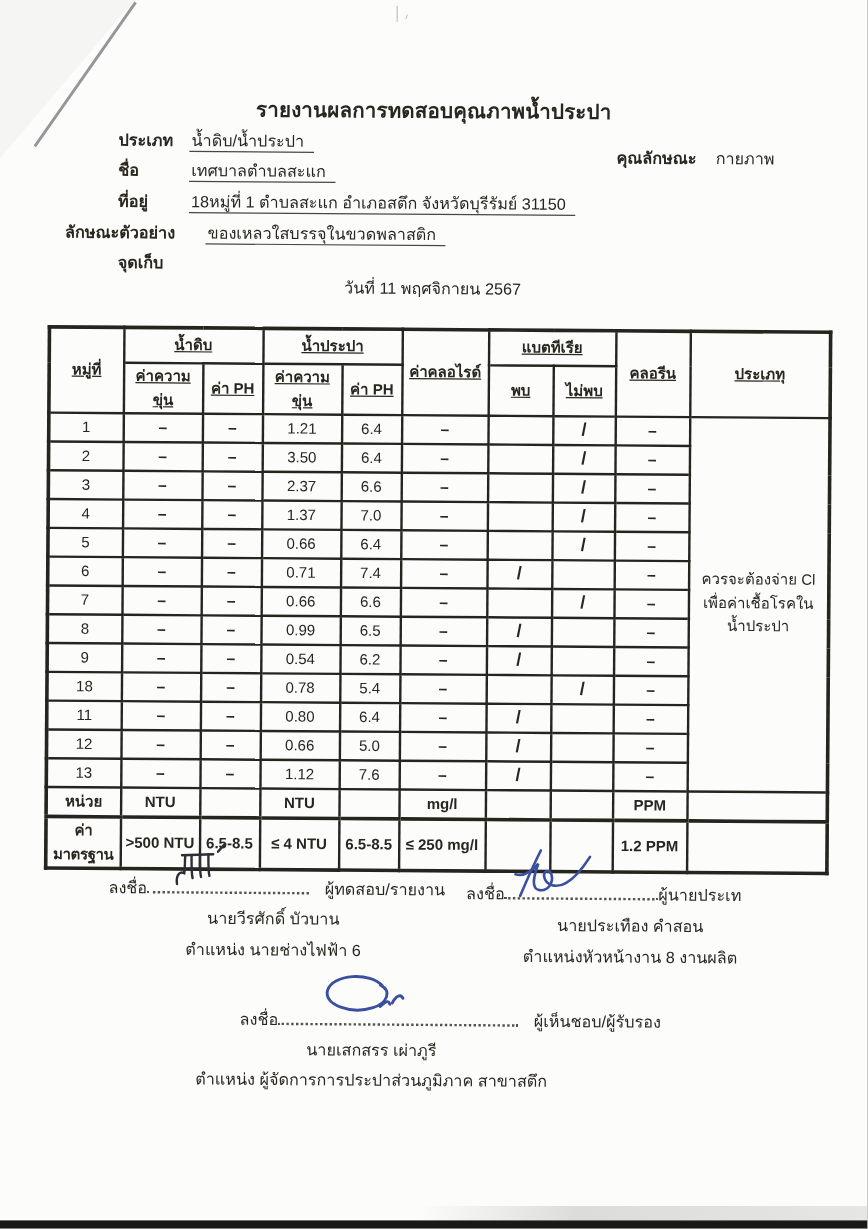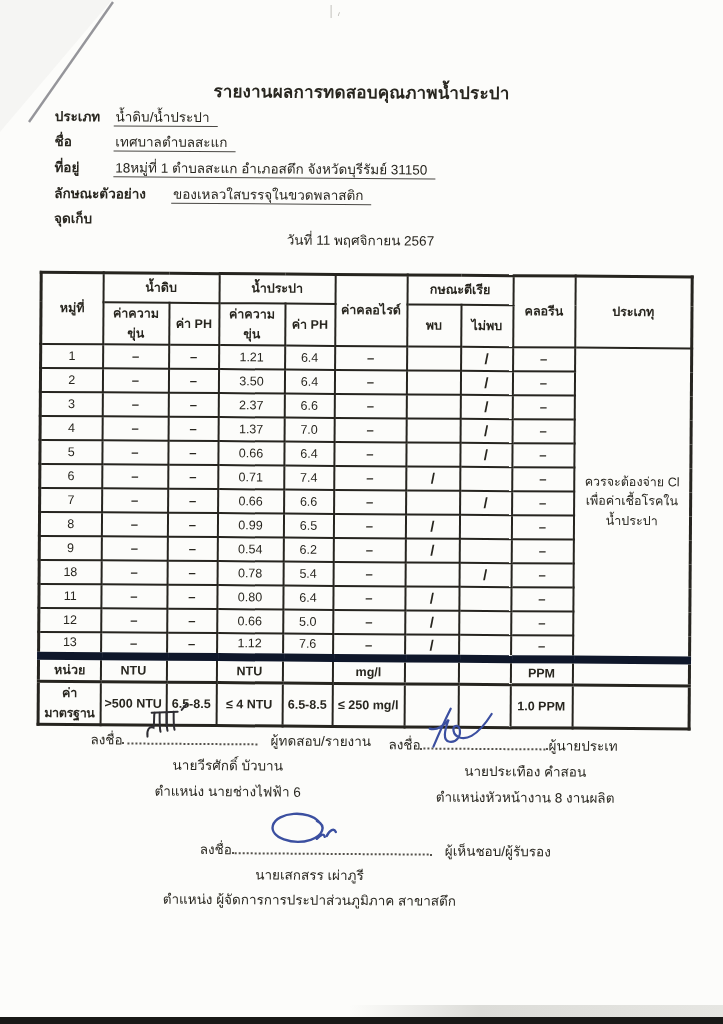--- a/index.html
+++ b/index.html
@@ -8,41 +8,41 @@
     background:#fcfcfa;overflow:hidden;
     font-family:"Liberation Sans",sans-serif;color:#28261f;
   }
   .content{position:absolute;inset:0;transform:rotate(0.4deg);transform-origin:60px 90px;}
 
   
   .doc-title{position:absolute;top:76px;left:0;right:0;text-align:center;
     font-size:17px;font-weight:700;letter-spacing:.2px;}
   .hline{position:absolute;left:55px;font-size:13.5px;white-space:nowrap;}
   .hline .lab{display:inline-block;font-weight:700;}
-  .lab-w1{width:55px;} .lab-w2{width:113px;}
+  .lab-w1{width:55px;margin-left:44px;} .lab-w2{width:113px;}
   .hline .val{border-bottom:1.2px solid #4a4844;padding:0 8px 1px 2px;}
   .attr{position:absolute;top:117px;left:514px;font-size:13.5px;}
   .attr .lab{font-weight:700;margin-right:16px;}
   .date-line{position:absolute;top:227px;left:0;right:0;text-align:center;font-size:13.5px;}
 
   
   .tbl-wrap{position:absolute;top:271px;left:41px;}
   table{border-collapse:collapse;table-layout:fixed;width:651px;border:3px solid #26241f;}
   th,td{border:2px solid #26241f;text-align:center;vertical-align:middle;
     padding:0 1px;overflow:hidden;}
-  thead th{font-size:12.5px;font-weight:700;}
+  thead th{font-size:12.5px;font-weight:700;text-decoration:underline;}
   thead tr{height:29px;}
   tbody tr{height:24px;}
   tbody td{font-size:12.5px;}
   td.dash{font-weight:700;font-size:13px;}
   td.slash{font-size:15px;font-weight:600;}
   td.remark{font-size:12.5px;line-height:1.55;padding:0 4px;}
   tr.unit{height:25px;} tr.std{height:27px;}
   tr.unit td,tr.std td{font-size:12.5px;font-weight:700;}
-  tr.unit td{border-top:8px solid #0f172a;}
+  tr.unit td{border-top:1px solid #0f172a;}
   tr.std td{border-top:3px solid #26241f;}
   td.lab-small{font-size:10.5px;letter-spacing:-.3px;padding:0;}
 
   
   .sigline{position:absolute;font-size:13.5px;white-space:nowrap;}
   .dots{display:inline-block;height:13px;border-bottom:2px dotted #55524c;vertical-align:baseline;}
   .gap{display:inline-block;width:13px;}
   .sig-name{position:absolute;font-size:13.5px;text-align:center;}
   .sig-svg{position:absolute;}
 
@@ -74,20 +74,23 @@
       <span class="val">18หมู่ที่ 1 ตำบลสะแก อำเภอสตึก จังหวัดบุรีรัมย์ 31150</span>
     </div>
     <div class="hline" style="top:182px;">
       <span class="lab lab-w2">ลักษณะตัวอย่าง</span>
       <span class="val">ของเหลวใสบรรจุในขวดพลาสติก</span>
     </div>
     <div class="hline" style="top:207px;text-decoration:underline;">
       <span class="lab lab-w1">จุดเก็บ</span>
     </div>
 
+    <div class="attr">
+      <span class="lab">คุณลักษณะ</span><span>กายภาพ</span>
+    </div>
 
     <div class="date-line">วันที่ 11 พฤศจิกายน 2567</div>
 
     <div class="tbl-wrap">
       <table>
         <colgroup>
           <col style="width:62px">
             <col style="width:66px">
             <col style="width:50px">
           <col style="width:66px">
@@ -97,21 +100,21 @@
             <col style="width:52px">
             <col style="width:62px">
           <col style="width:117px">
         </colgroup>
         <thead>
           <tr>
             <th rowspan="2">หมู่ที่</th>
             <th colspan="2">น้ำดิบ</th>
             <th colspan="2">น้ำประปา</th>
             <th rowspan="2">ค่าคลอไรด์</th>
-            <th colspan="2">กษณะตีเรีย</th>
+            <th colspan="2">แบตทีเรีย</th>
             <th rowspan="2">คลอรีน</th>
             <th rowspan="2">ประเภทุ</th>
           </tr>
           <tr>
             <th>ค่าความขุ่น</th>
             <th>ค่า PH</th>
             <th>ค่าความขุ่น</th>
             <th>ค่า PH</th>
             <th>พบ</th>
             <th>ไม่พบ</th>
@@ -276,21 +279,21 @@
           </tr>
           <tr class="std">
             <td class="lab-small">ค่ามาตรฐาน</td>
             <td>&gt;500 NTU</td>
             <td>6.5-8.5</td>
             <td>≤ 4 NTU</td>
             <td>6.5-8.5</td>
             <td>≤ 250 mg/l</td>
             <td></td>
             <td></td>
-            <td>1.0 PPM</td>
+            <td>1.2 PPM</td>
             <td></td>
           </tr>
         </tbody>
       </table>
     </div>
 
     <div class="sigline" style="top:728px;left:95px;">
       <span>ลงชื่อ</span><span class="dots" style="width:135px;"></span><span class="gap"></span><span>ผู้ทดสอบ/รายงาน</span>
     </div>
     <div class="sig-name" style="top:753px;left:95px;width:275px;">นายวีรศักดิ์ บัวบาน</div>

